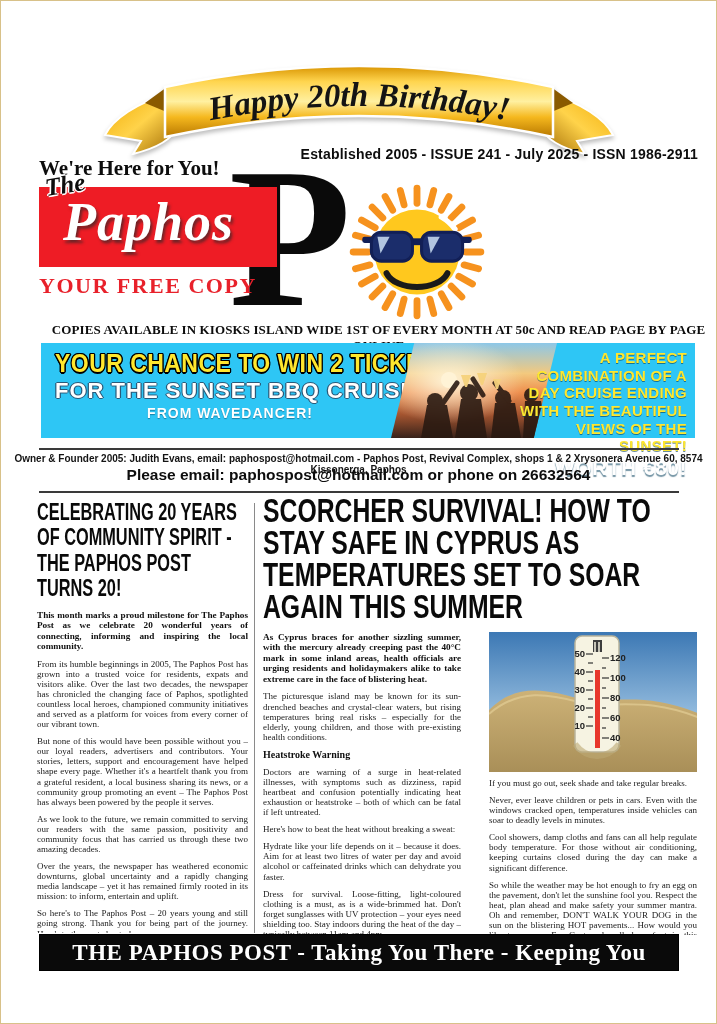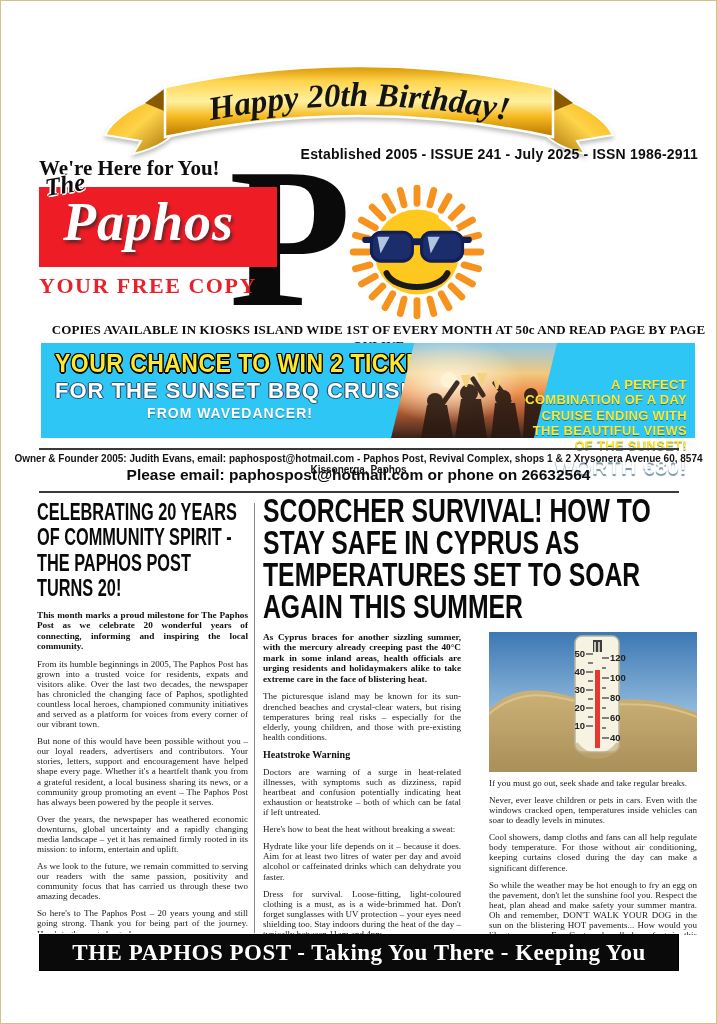--- a/index.html
+++ b/index.html
@@ -38,21 +38,21 @@
   .promo-h1 { font-size:25px; color:#ffe72e; letter-spacing:.5px; transform:scaleX(.92); transform-origin:0 50%;
     text-shadow:-1.5px 0 #000,1.5px 0 #000,0 -1.5px #000,0 1.5px #000,1px 1px #000,-1px 1px #000,1px -1px #000,-1px -1px #000; white-space:nowrap; }
   .promo-h2 { font-size:22px; color:#fff; letter-spacing:1px; margin-top:3px;
     text-shadow:-1.2px 0 #2b5a79,1.2px 0 #2b5a79,0 -1.2px #2b5a79,0 1.2px #2b5a79; white-space:nowrap; }
   .promo-h3 { font-size:14px; color:#fff; letter-spacing:1px; margin-top:4px;
     text-shadow:0 1px 1px rgba(0,60,90,.5); }
   .promo-photo { position:absolute; left:350px; top:0; width:166px; height:95px;
     clip-path:polygon(14% 0,100% 0,86% 100%,0 100%); }
   .promo-right { position:absolute; right:8px; top:6px; width:168px; text-align:right;
     font-family:"Liberation Sans",sans-serif; font-weight:bold; line-height:1.18; }
-  .promo-r1 { font-size:13px; color:#ffe72e; letter-spacing:.3px; text-shadow:0 .8px 0 rgba(0,60,90,.6);margin-top:28px; }
+  .promo-r1 { font-size:15px; color:#ffe72e; letter-spacing:.3px; text-shadow:0 .8px 0 rgba(0,60,90,.6); }
   .promo-worth { font-size:21px; color:#fff; margin-top:1px; letter-spacing:.5px; text-shadow:0 1.5px 1px rgba(0,60,90,.55); }
   .promo-see { font-size:12.5px; color:#fff; margin-top:1px; letter-spacing:.4px; text-shadow:0 1px 0 rgba(0,60,90,.55); }
   
   .rule { position:absolute; left:38px; width:640px; height:2px; background:#3a3a3a; }
   .rule1 { top:447px; } .rule2 { top:490px; height:2px; }
   .owner-line { position:absolute; top:452px; left:0; width:100%; text-align:center;
     font-family:"Liberation Sans",sans-serif; font-weight:bold; font-size:10px; color:#141414; }
   .contact-line { position:absolute; top:465px; left:0; width:100%; text-align:center;
     font-family:"Liberation Sans",sans-serif; font-weight:bold; font-size:15.5px; color:#0d0d0d; }
   
@@ -219,22 +219,22 @@
   <div class="owner-line">Owner &amp; Founder 2005: Judith Evans, email: paphospost@hotmail.com - Paphos Post, Revival Complex, shops 1 &amp; 2 Xrysonera Avenue 60, 8574 Kissonerga, Paphos</div>
   <div class="contact-line">Please email: paphospost@hotmail.com or phone on 26632564</div>
   <div class="rule rule2"></div>
 
   <div class="article-left">
     <div class="headline hl-left">CELEBRATING 20 YEARS OF COMMUNITY SPIRIT - THE PAPHOS POST TURNS 20!</div>
     <p class="intro">This month marks a proud milestone for The Paphos Post as we celebrate 20 wonderful years of connecting, informing and inspiring the local community.</p>
     <div>
         <p class="para">From its humble beginnings in 2005, The Paphos Post has grown into a trusted voice for residents, expats and visitors alike. Over the last two decades, the newspaper has chronicled the changing face of Paphos, spotlighted countless local heroes, championed community initiatives and served as a platform for voices from every corner of our vibrant town.</p>
         <p class="para">But none of this would have been possible without you – our loyal readers, advertisers and contributors. Your stories, letters, support and encouragement have helped shape every page. Whether it's a heartfelt thank you from a grateful resident, a local business sharing its news, or a community group promoting an event – The Paphos Post has always been powered by the people it serves.</p>
+        <p class="para">As we look to the future, we remain committed to serving our readers with the same passion, positivity and community focus that has carried us through these two amazing decades.</p>
         <p class="para">Over the years, the newspaper has weathered economic downturns, global uncertainty and a rapidly changing media landscape – yet it has remained firmly rooted in its mission: to inform, entertain and uplift.</p>
-        <p class="para">As we look to the future, we remain committed to serving our readers with the same passion, positivity and community focus that has carried us through these two amazing decades.</p>
         <p class="para">So here's to The Paphos Post – 20 years young and still going strong. Thank you for being part of the journey. Here's to the next chapter!</p>
       </div>
   </div>
 
   <div class="vdivider"></div>
 
   <div class="article-right">
     <div class="headline hl-right">SCORCHER SURVIVAL! HOW TO STAY SAFE IN CYPRUS AS TEMPERATURES SET TO SOAR AGAIN THIS SUMMER</div>
     <div class="cols">
       <div class="col1">

